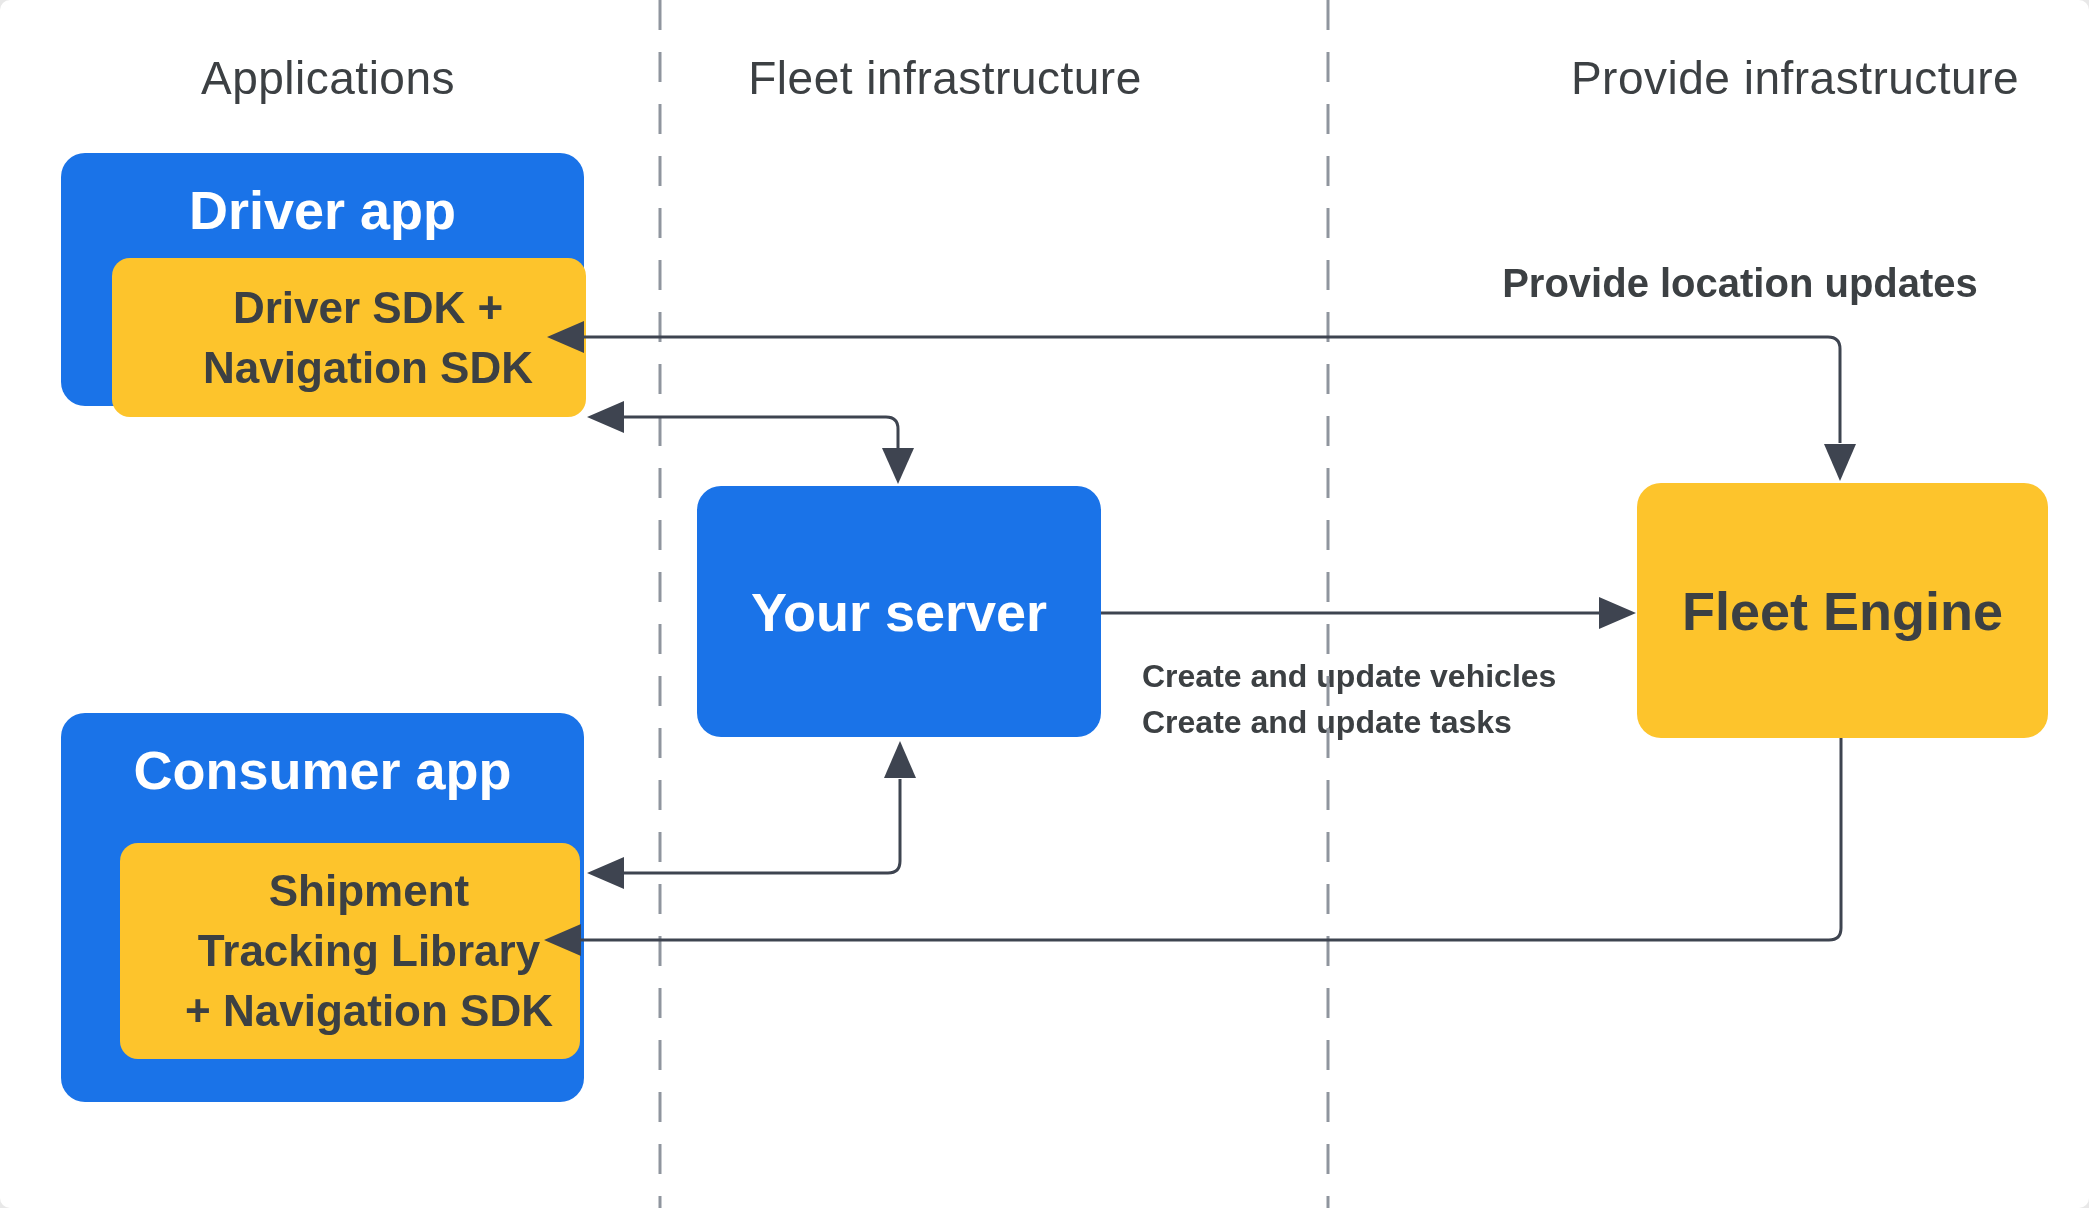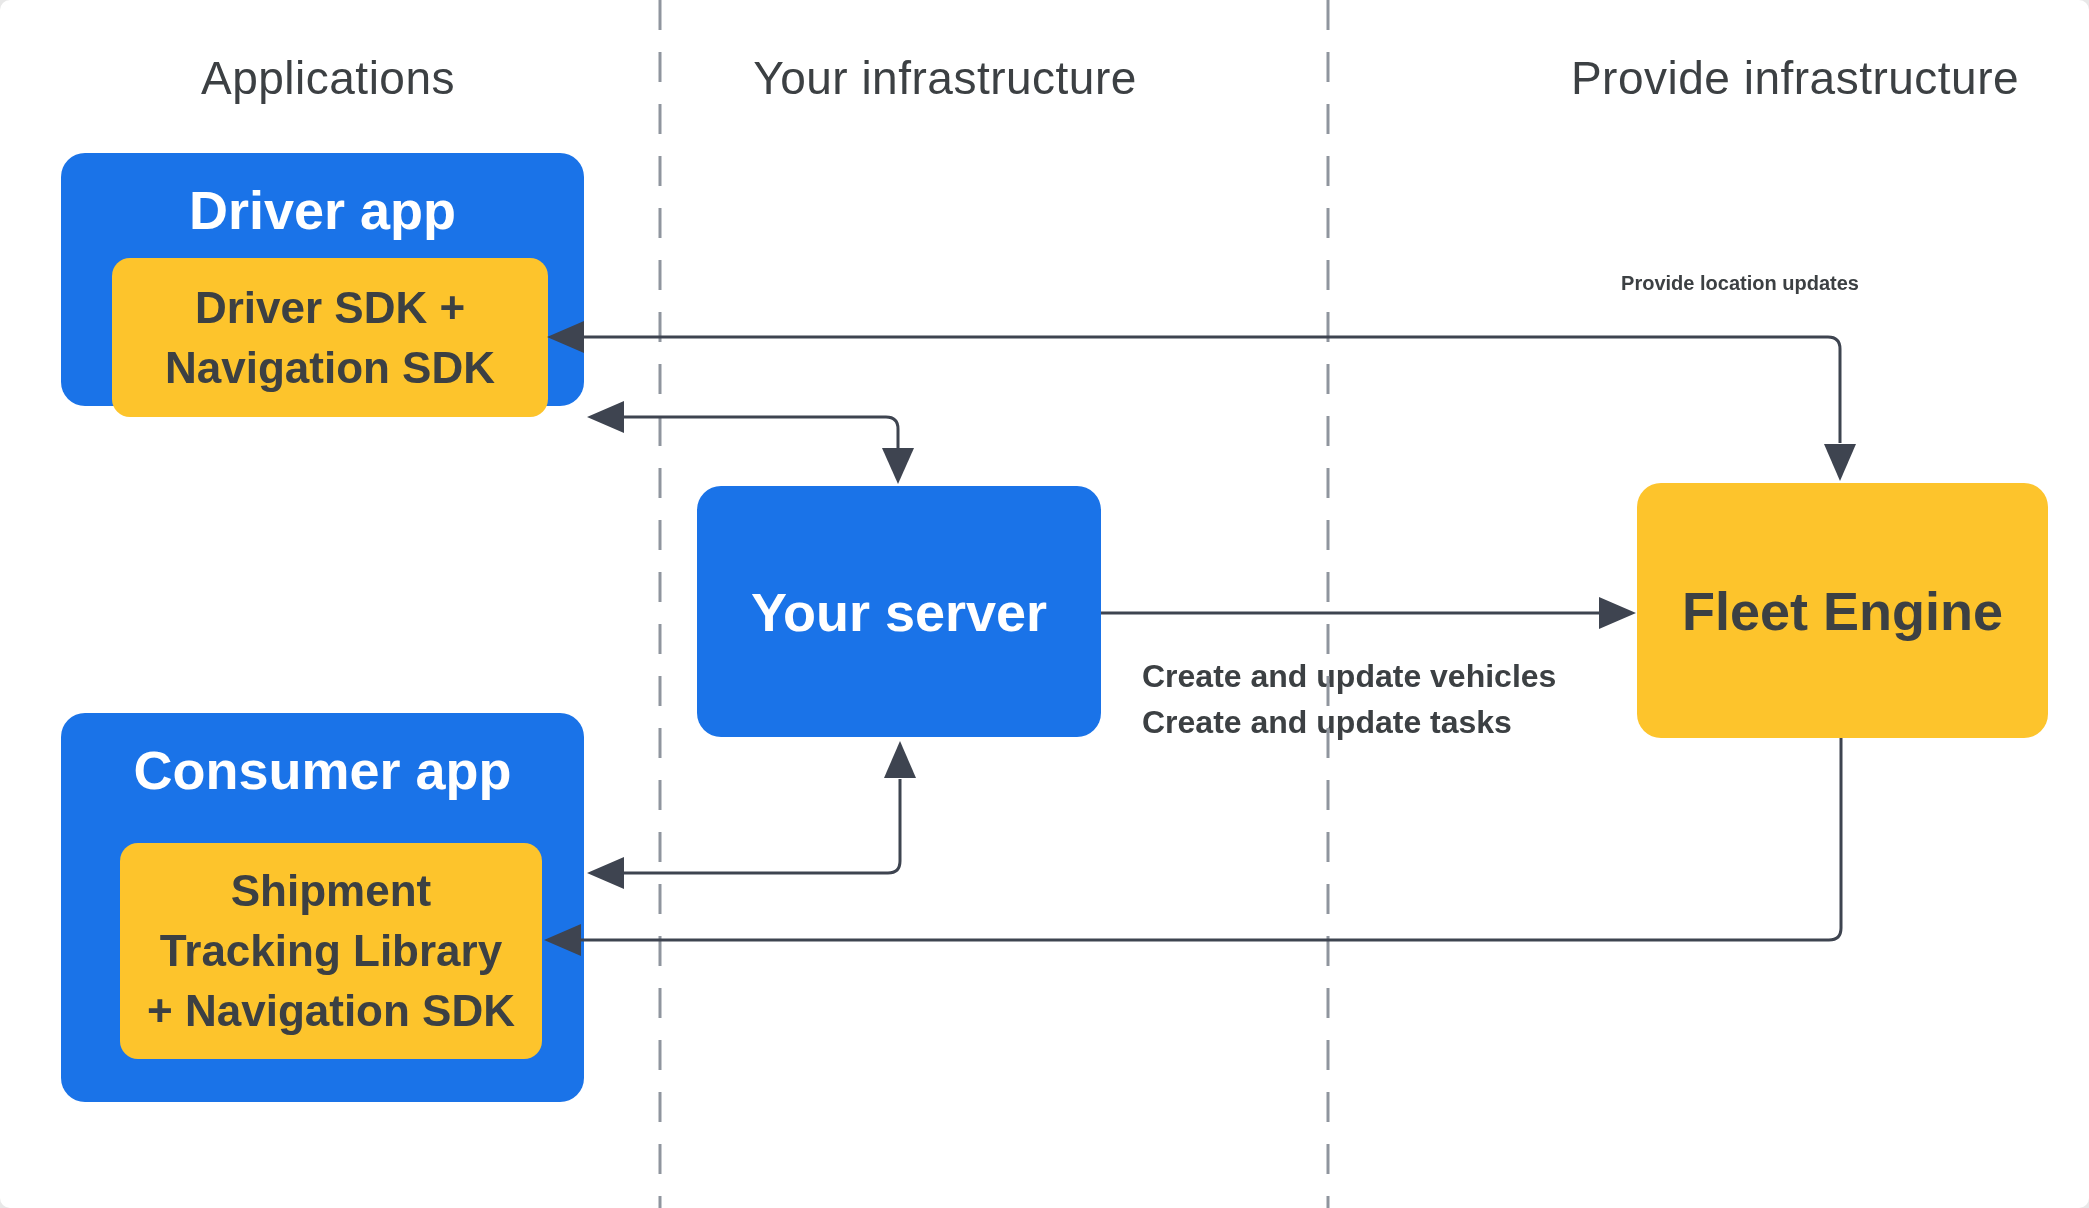--- a/index.html
+++ b/index.html
@@ -46,33 +46,33 @@
   .title-pad{padding-top:26px;}
   .center-both{
     display:flex;align-items:center;justify-content:center;
     width:100%;height:100%;
   }
   .inner-box{
     position:absolute;
     background:var(--box-yellow);
     border-radius:18px;
     display:flex;flex-direction:column;
-    align-items:center;justify-content:center;
+    align-items:center;justify-content:center;padding-left:38px;
   }
   .inner-line{
     font-size:44px;
     font-weight:bold;
     color:var(--text-dark);
     line-height:60px;
     white-space:nowrap;
   }
   .flow-label{
     position:absolute;
     transform:translate(-50%,-50%);
-    font-size:20px;
+    font-size:40px;
     font-weight:bold;
     color:var(--text-dark);
     white-space:nowrap;
   }
   .flow-label-block{
     position:absolute;
     font-size:32px;
     font-weight:bold;
     color:var(--text-dark);
     line-height:46px;
@@ -94,21 +94,21 @@
     stroke-dasharray:30 22;
     fill:none;
   }
 </style>
 </head>
 <body>
 
 <div id="canvas">
 
   <div class="col-header" style="left:328px;top:78px">Applications</div>
-  <div class="col-header" style="left:945px;top:78px">Your infrastructure</div>
+  <div class="col-header" style="left:945px;top:78px">Fleet infrastructure</div>
   <div class="col-header" style="left:1795px;top:78px">Provide infrastructure</div>
 
   <div class="node blue" style="left:61px;top:153px;width:523px;height:253px">
     <div class="node-title title-pad">Driver app</div>
     <div class="inner-box" style="left:51px;top:105px;width:436px;height:159px">
       <div class="inner-line">Driver SDK +</div>
       <div class="inner-line">Navigation SDK</div>
     </div>
   </div>
 

